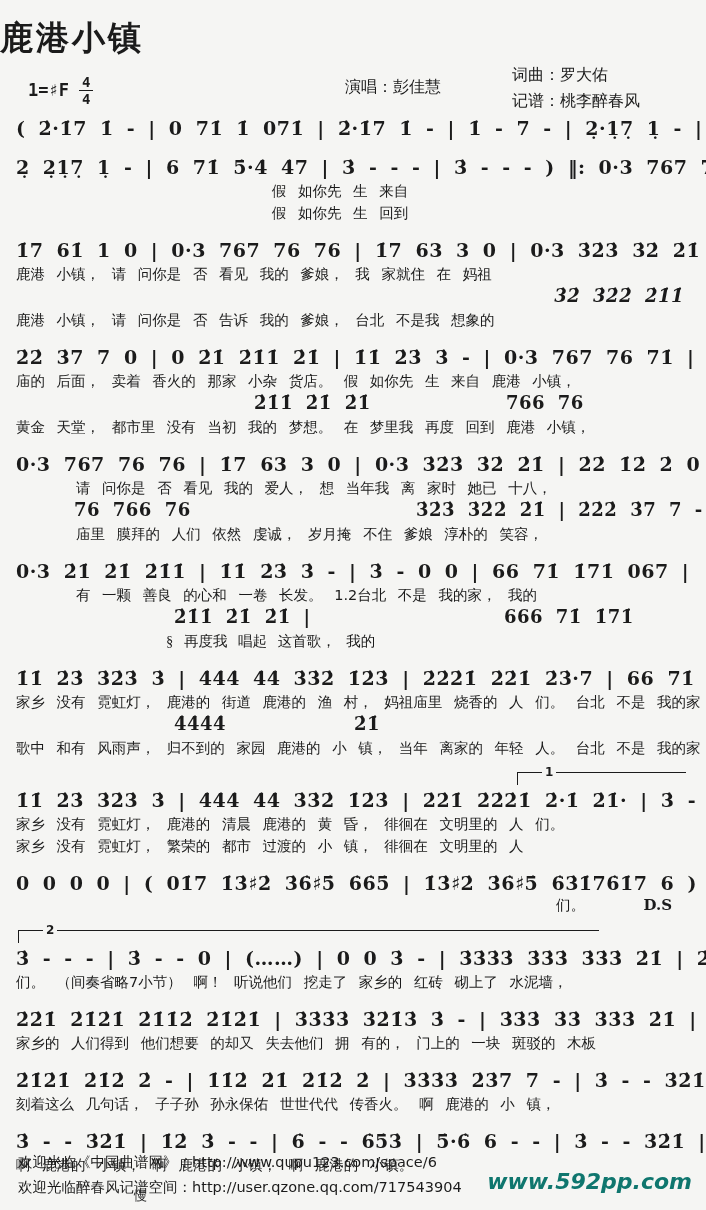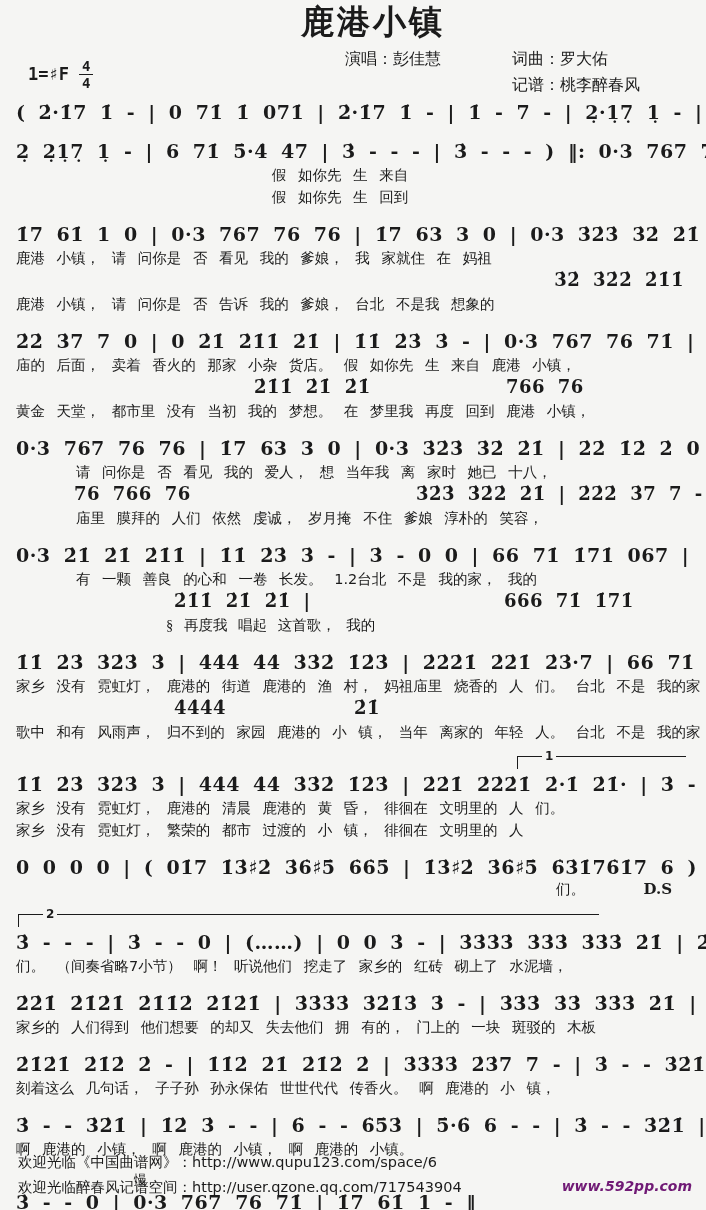--- a/index.html
+++ b/index.html
@@ -5,34 +5,32 @@
   html,body{margin:0;padding:0;}
   .page{
     width:706px;height:1210px;
     background:#f5f5f3;
     color:#1b1b1b;
     font-family:"DejaVu Sans",sans-serif;
     position:relative;
     overflow:hidden;
   }
   .title{
-    text-align:center;
     font-size:33px;
     font-weight:bold;
-    padding-top:0;
+    padding-top:16px;
     letter-spacing:3px;
     font-family:"DejaVu Sans",sans-serif;
-    margin-left:40px;
   }
   .meta{position:relative;height:52px;margin-top:2px;}
   .keysig{position:absolute;left:28px;top:6px;font-size:17px;font-weight:bold;font-family:"DejaVu Sans Mono",monospace;margin-top:6px;}
   .frac{display:inline-block;vertical-align:middle;text-align:center;font-size:14px;line-height:1;margin-left:10px;}
   .frac .top{display:block;border-bottom:1.5px solid #1b1b1b;padding:0 3px 1px;}
   .frac .bot{display:block;padding-top:1px;}
-  .performer{position:absolute;left:345px;top:2px;font-size:16px;}
+  .performer{position:absolute;left:345px;top:14px;font-size:16px;}
   .composer{position:absolute;left:512px;top:2px;font-size:16px;}
   .transcriber{position:absolute;left:512px;top:28px;font-size:16px;}
   .score{padding:0 8px 0 16px;}
   .system{position:relative;margin-bottom:13px;}
   .notes{
     font-family:"DejaVu Serif",serif;
     font-weight:bold;
     font-size:19px;
     line-height:26px;
     white-space:nowrap;
@@ -55,22 +53,22 @@
   .has-volta{padding-top:15px;}
   .volta{position:absolute;top:0;height:12px;border-top:1.5px solid #1b1b1b;border-left:1.5px solid #1b1b1b;font-size:12px;font-weight:bold;}
   .volta .vlabel{position:relative;top:-8px;left:24px;background:#f5f5f3;padding:0 3px;}
   .volta1{right:12px;width:168px;}
   .volta2{left:2px;width:580px;}
   .tempo{position:absolute;top:-2px;left:118px;font-size:13px;}
   .sys14{padding-top:16px;}
   .footer{position:absolute;left:18px;bottom:10px;font-size:14.5px;line-height:25px;}
   .watermark{
     position:absolute;right:14px;bottom:16px;
-    font-size:14px;font-weight:bold;font-style:italic;
-    color:#701a75;
+    font-size:22px;font-weight:bold;font-style:italic;
+    color:#0f766e;
     font-family:"DejaVu Sans",sans-serif;
   }
   .indent60{padding-left:60px;}
   .indent150{padding-left:150px;font-family:Liberation Serif, serif;}
   .alt-right{right:14px;}
 </style>
 </head>
 <body>
 
 <div class="page">
@@ -95,21 +93,21 @@
     <div class="system">
       <div class="notes">2̣ 2̣1̣7̣ 1̣ - | 6 71̇ 5̇·4̇ 4̇7 | 3̇ - - - | 3̇ - - - ) ‖: 0·3 767 76 71̇ |</div>
       <div class="lyric right2">假 如你先 生 来自</div>
       <div class="lyric right2">假 如你先 生 回到</div>
     </div>
 
     <div class="system">
       <div class="notes">1̇7 61̇ 1 0 | 0·3 767 76 76 | 1̇7 63 3 0 | 0·3 3̇2̇3̇ 3̇2̇ 2̇1̇ |</div>
       <div class="lyric">鹿港 小镇， 请 问你是 否 看见 我的 爹娘， 我 家就住 在 妈祖</div>
       <div class="altrow">
-        <span class="notes alt-right" style="position:absolute;">3̇2̇ 3̇2̇2̇ 2̇1̇1̇</span>
+        <span class="notes alt-right" style="position:absolute;font-style:italic;">3̇2̇ 3̇2̇2̇ 2̇1̇1̇</span>
       </div>
       <div class="lyric">鹿港 小镇， 请 问你是 否 告诉 我的 爹娘， 台北 不是我 想象的</div>
     </div>
 
     <div class="system">
       <div class="notes">2̇2̇ 3̇7 7 0 | 0 2̇1̇ 2̇1̇1̇ 2̇1̇ | 1̇1̇ 2̇3̇ 3̇ - | 0·3 767 76 71̇ | 1̇7 61̇ 1 0 |</div>
       <div class="lyric">庙的 后面， 卖着 香火的 那家 小杂 货店。 假 如你先 生 来自 鹿港 小镇，</div>
       <div class="altrow">
         <span class="notes" style="left:238px;">2̇1̇1̇ 2̇1̇ 2̇1̇</span>
         <span class="notes" style="left:490px;">766 76</span>

